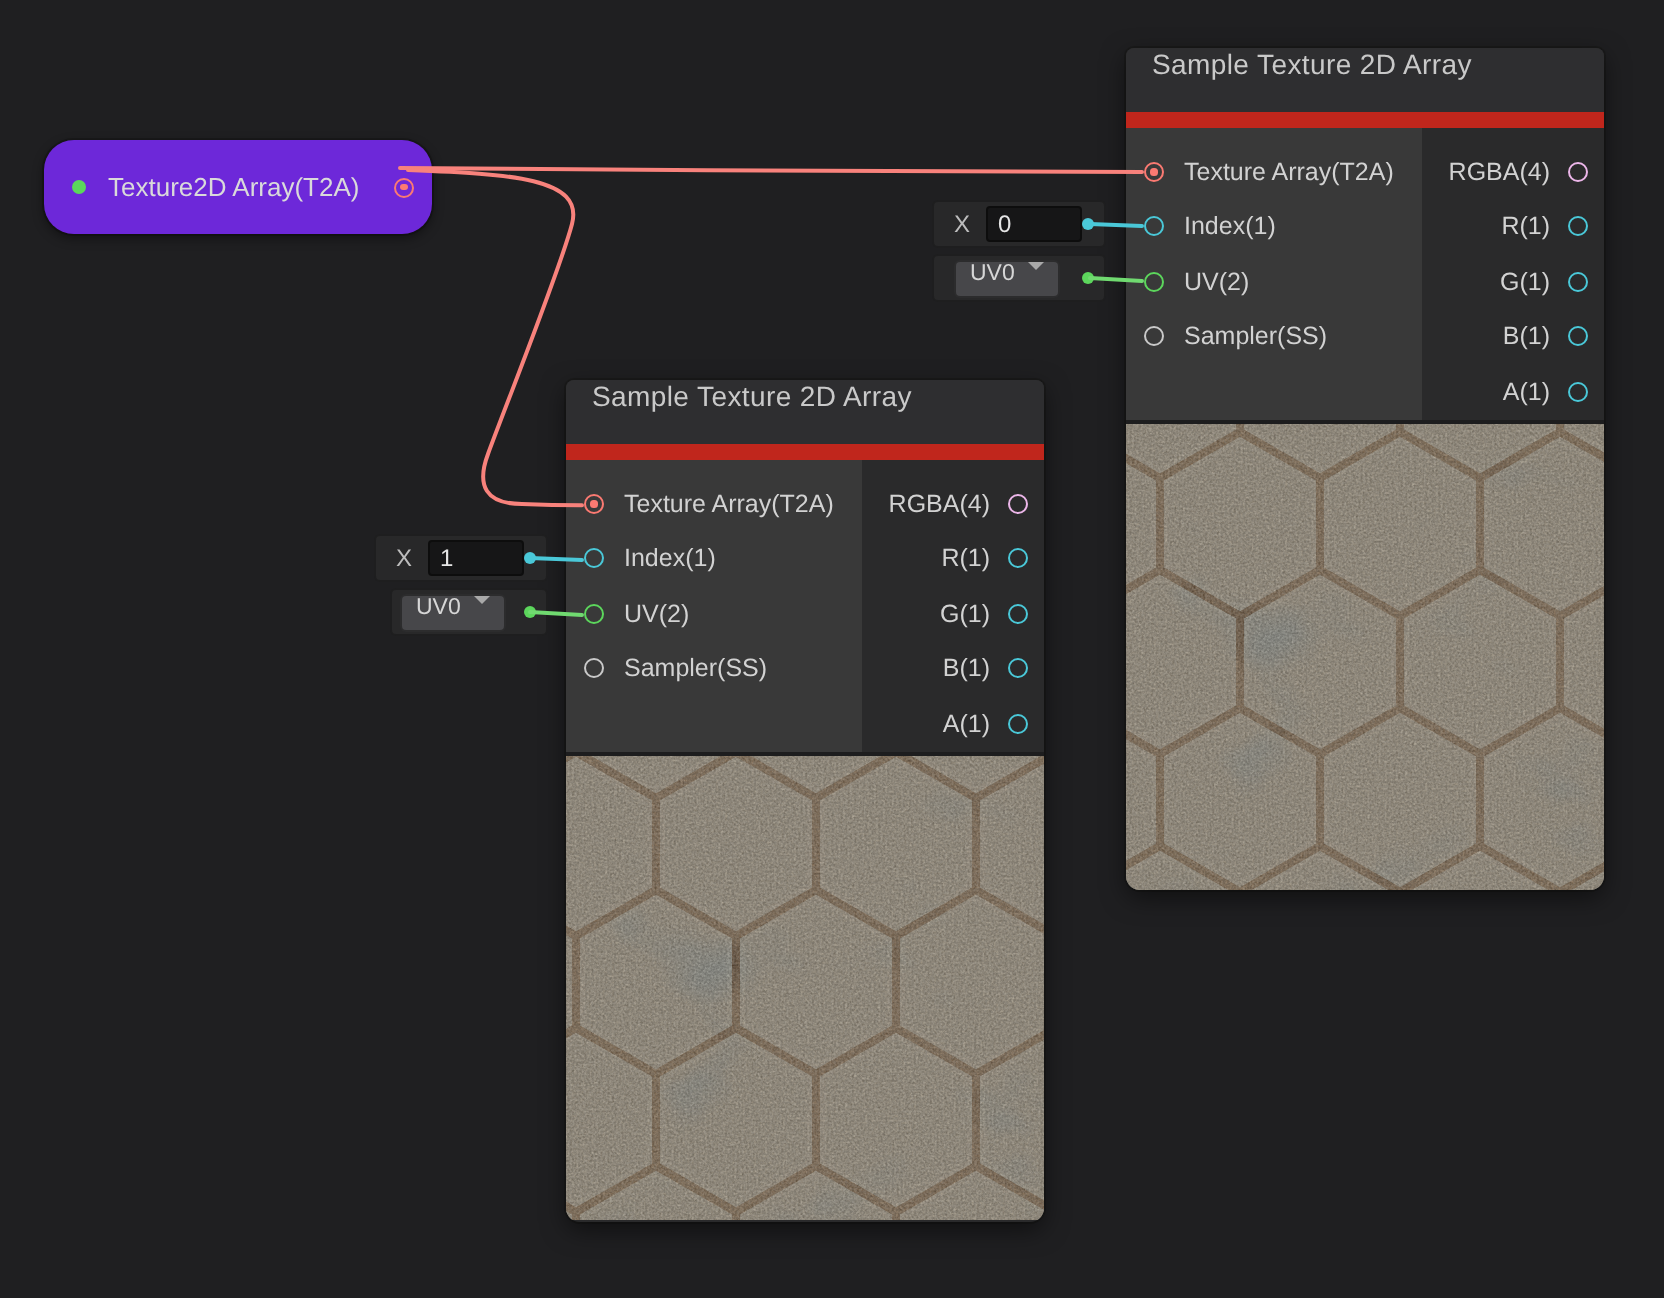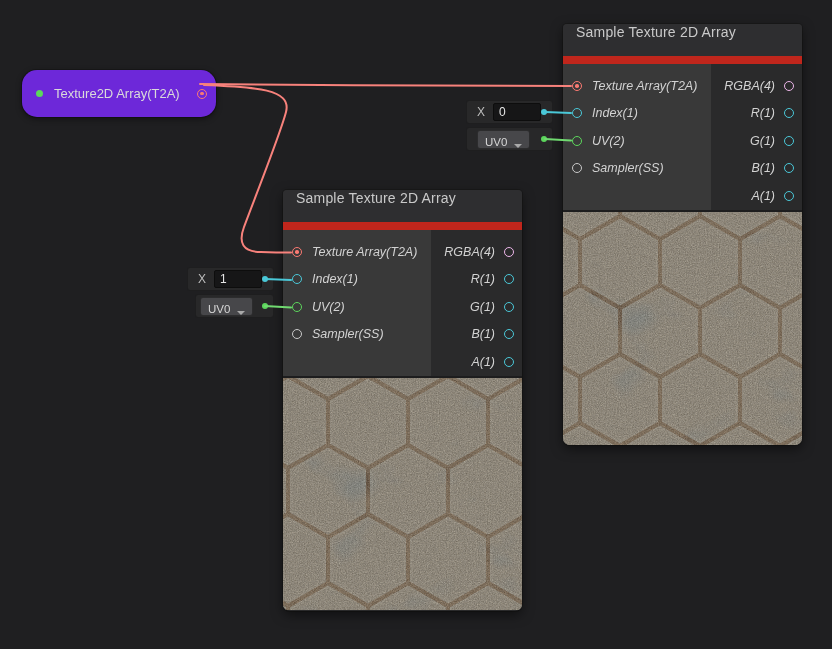--- a/index.html
+++ b/index.html
@@ -27,21 +27,21 @@
     position:absolute;width:239px;z-index:3;
     background:#2a2a2b;border-radius:4px 4px 7px 7px;
     box-shadow:0 4px 12px rgba(0,0,0,.5), 0 0 0 1px #1a1a1a;
   }
   .node-header{
     height:32px;background:#2e2e30;border-radius:4px 4px 0 0;
     display:flex;padding:0 13px;
     font-size:14px;color:#c9c9c9;letter-spacing:.2px;white-space:nowrap;
   }
   .accent{height:8px;background:#c0261c;}
-  .node-body{display:flex;height:146px;font-style:italic;}
+  .node-body{display:flex;height:146px;}
   .col-in{width:151px;background:#393939;padding-top:8px;box-sizing:border-box;}
   .col-out{flex:1;background:#2a2a2b;padding-top:8px;box-sizing:border-box;}
   .prow{height:27.5px;display:flex;align-items:center;padding-left:13px;}
   .col-in .prow{padding-left:9px;}
   .col-out .prow{justify-content:flex-end;padding-right:8px;}
   .plabel{font-size:12.5px;color:#d2d2d2;margin-left:10px;white-space:nowrap;}
   .col-out .plabel{margin:0 9px 0 0;}
 
   .ring{
     width:10px;height:10px;border-radius:50%;box-sizing:border-box;
@@ -68,21 +68,21 @@
   .winput{
     width:36px;height:16px;margin-left:8px;background:#161617;border:1px solid #0d0d0d;
     border-radius:2px;color:#e6e6e6;font-size:12px;padding:0 5px;outline:none;
     font-family:"Liberation Sans","DejaVu Sans",sans-serif;
   }
   .wdot{position:absolute;right:5px;top:50%;width:6px;height:6px;margin-top:-3px;border-radius:50%;}
   .wdot.cyan{background:#4ac8d8;}
   .wdot.green{background:#5cd65c;}
   .dropdown{
     margin-left:11px;height:17px;background:#47474a;border-radius:2px;
-    display:flex;align-items:flex-end;padding:0 7px;gap:7px;
+    display:flex;align-items:flex-start;padding:0 7px;gap:7px;
     font-size:11.5px;color:#d6d6d6;box-shadow:0 0 0 1px #2c2c2d;cursor:default;
   }
   .dd-arrow{width:0;height:0;border-left:4px solid transparent;border-right:4px solid transparent;border-top:4.5px solid #a9a9a9;}
 </style>
 </head>
 <body>
 
 <svg width="0" height="0" style="position:absolute" aria-hidden="true">
   <defs>
     <path id="hx" d="M0 -46 L40 -23 L40 23 L0 46 L-40 23 L-40 -23 Z" fill="none"></path>

